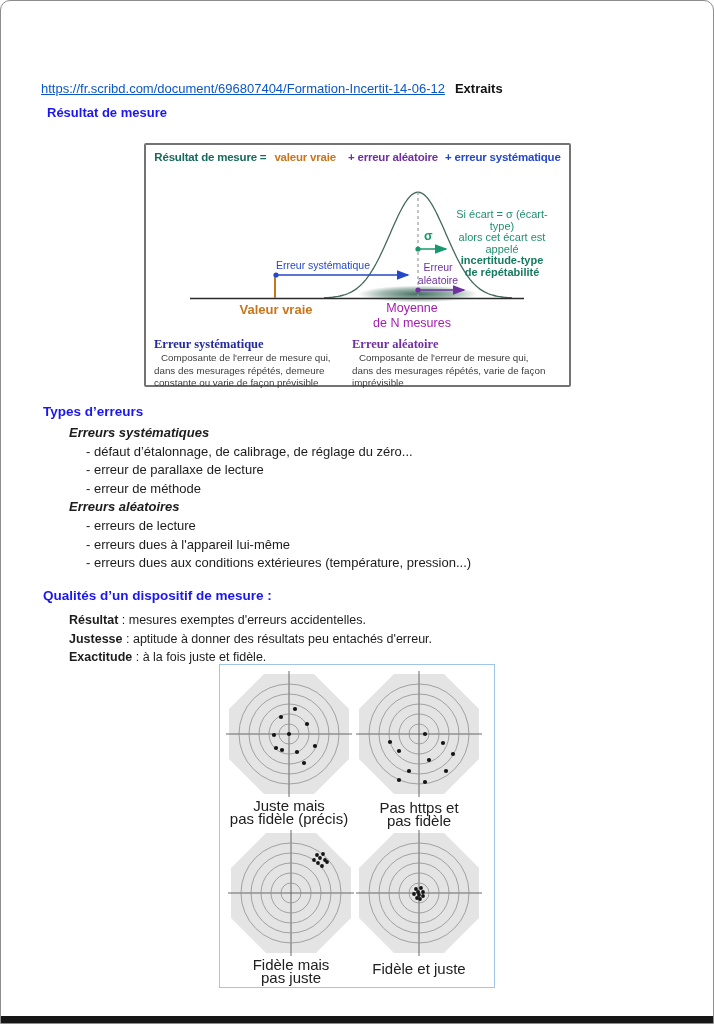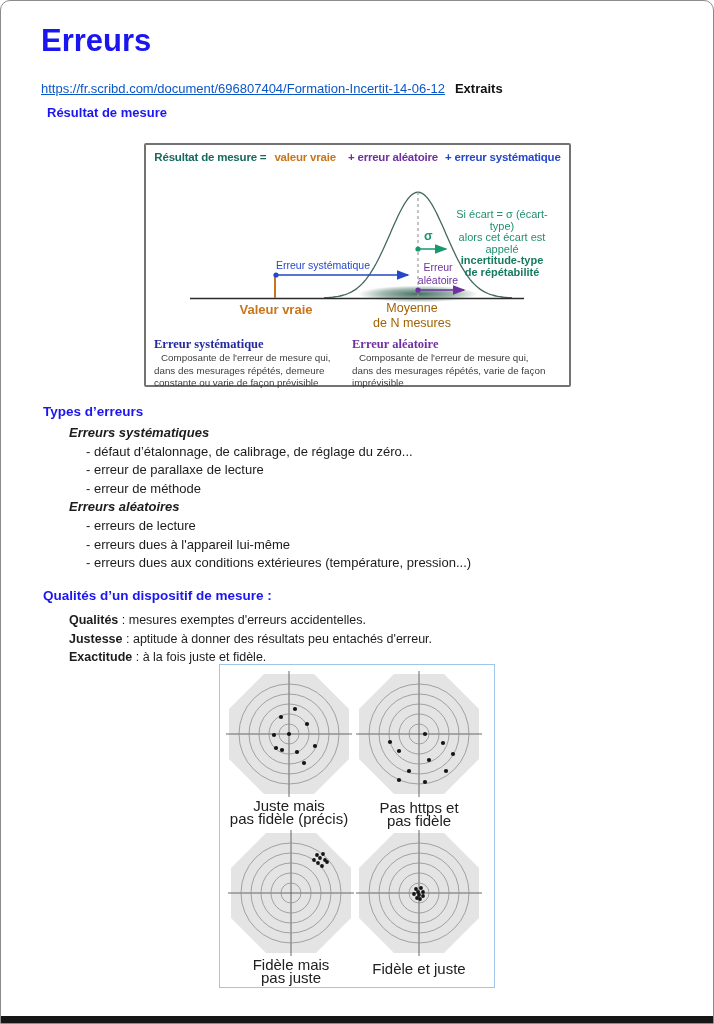--- a/index.html
+++ b/index.html
@@ -24,21 +24,21 @@
   .eq-true{color:#c8761c;margin-left:5px;}
   .eq-random{color:#7030a0;margin-left:9px;}
   .eq-sys{color:#2547c9;margin-left:4px;}
   .overlay{position:absolute;}
   .lbl-sys-arrow{left:117px;top:114px;width:120px;text-align:center;font-size:10.5px;color:#2547c9;}
   .lbl-random{left:268px;top:116px;width:48px;text-align:center;font-size:10.5px;color:#7030a0;line-height:13px;}
   .lbl-sigma{left:278px;top:84px;font-size:12.5px;font-weight:bold;color:#18996b;}
   .sigma-note{left:300px;top:64px;width:112px;text-align:center;font-size:11px;line-height:11.6px;color:#229070;}
   .sigma-note .b{font-weight:bold;color:#157a5e;}
   .lbl-true{left:84px;top:157px;width:92px;text-align:center;font-size:13px;font-weight:bold;color:#c8761c;}
-  .lbl-mean{left:206px;top:156px;width:120px;text-align:center;font-size:12.5px;color:#a16207;line-height:15px;}
+  .lbl-mean{left:206px;top:156px;width:120px;text-align:center;font-size:12.5px;color:#a21caf;line-height:15px;}
   .def-col{position:absolute;top:193px;font-size:9.8px;color:#3c3c3c;line-height:12.4px;}
   .def-sys{left:8px;width:196px;}
   .def-rand{left:206px;width:212px;}
   .def-title{font-family:"Liberation Serif",serif;font-size:12.5px;font-weight:bold;margin-bottom:2px;}
   .def-sys .def-title{color:#232a9e;}
   .def-rand .def-title{color:#7030a0;}
   .def-line.first{text-indent:7px;}
 
   
   .sec{position:absolute;left:42px;}
@@ -59,21 +59,20 @@
   .tpos2{left:6px;top:163px;} .tpos3{left:134px;top:163px;}
   .target-label{position:absolute;width:130px;text-align:center;font-size:15px;line-height:12.5px;color:#202020;}
   .lpos0{left:4px;top:135px;} .lpos1{left:134px;top:137px;}
   .lpos2{left:6px;top:294px;} .lpos3{left:134px;top:298px;}
 </style>
 </head>
 <body>
 
 <div class="page">
 
-  <div class="doc-title">Erreurs</div>
 
   <div class="link-row">
     <a href="#">https://fr.scribd.com/document/696807404/Formation-Incertit-14-06-12</a><span class="extraits">Extraits</span>
   </div>
 
   <div class="subtitle">Résultat de mesure</div>
 
   <div class="fig1">
 
     <svg class="graphics" viewBox="0 0 423 240">
@@ -159,21 +158,21 @@
     <div class="t-item">- erreur de parallaxe de lecture</div>
     <div class="t-item">- erreur de méthode</div>
     <div class="group-title">Erreurs aléatoires</div>
     <div class="t-item">- erreurs de lecture</div>
     <div class="t-item">- erreurs dues à l'appareil lui-même</div>
     <div class="t-item">- erreurs dues aux conditions extérieures (température, pression...)</div>
   </div>
 
   <div class="sec sec-qual">
     <div class="sec-heading">Qualités d’un dispositif de mesure :</div>
-    <div class="q-item"><span class="q-term">Qualités</span><span> : mesures exemptes d'erreurs accidentelles.</span></div>
+    <div class="q-item"><span class="q-term">Résultat</span><span> : mesures exemptes d'erreurs accidentelles.</span></div>
     <div class="q-item"><span class="q-term">Justesse</span><span> : aptitude à donner des résultats peu entachés d'erreur.</span></div>
     <div class="q-item"><span class="q-term">Exactitude</span><span> : à la fois juste et fidèle.</span></div>
   </div>
 
   <div class="fig2">
 
     <svg class="target-svg tpos0" viewBox="0 0 130 130">
       <polygon points="125,40 90,5 40,5 5,40 5,90 40,125 90,125 125,90" fill="#e4e4e4"></polygon>
       <line x1="65" y1="2" x2="65" y2="128" stroke="#5a5a5a" stroke-width="0.9"></line>
       <line x1="2" y1="65" x2="128" y2="65" stroke="#5a5a5a" stroke-width="0.9"></line>

